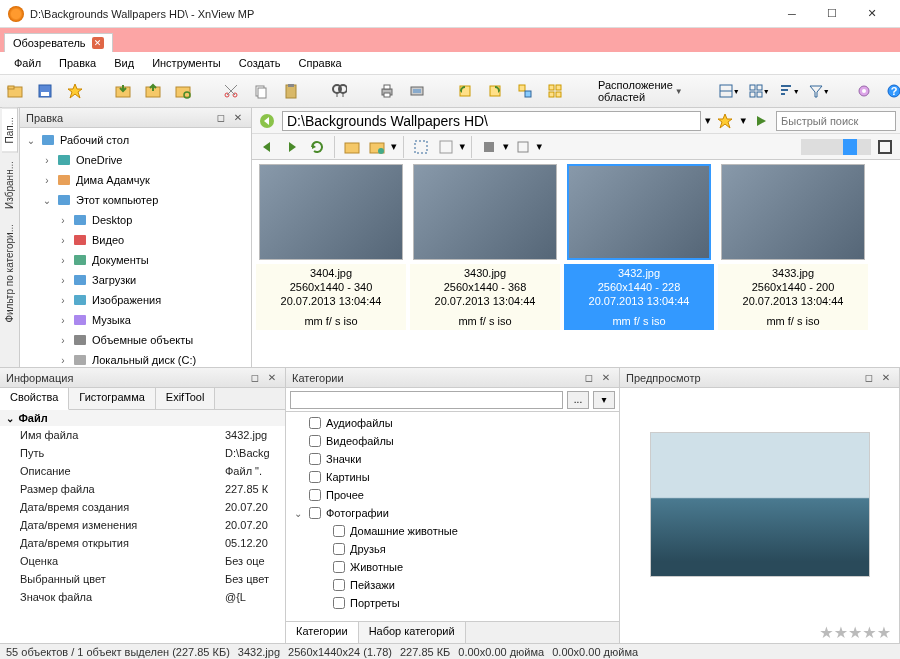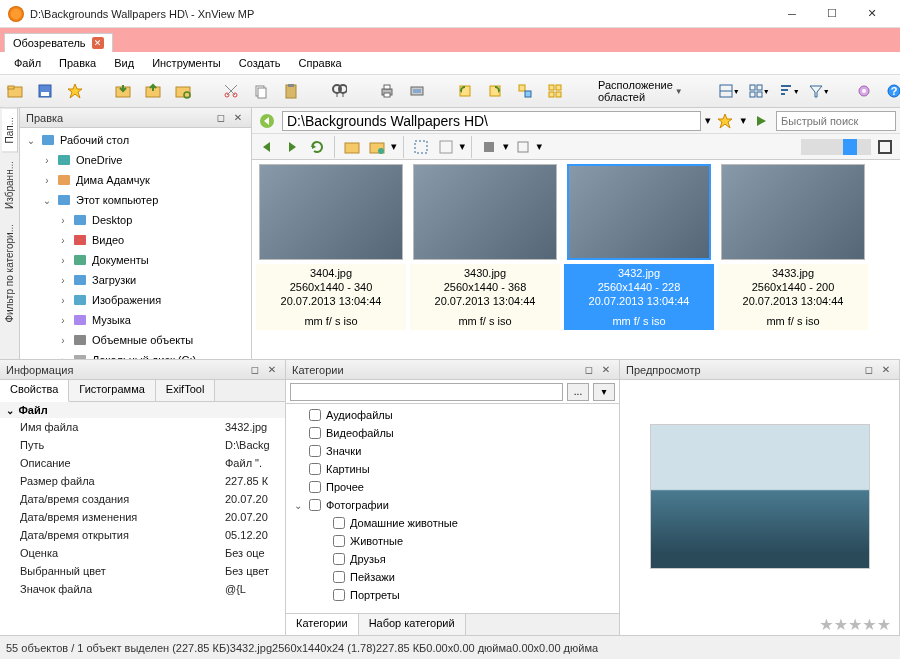--- a/index.html
+++ b/index.html
@@ -66,21 +66,21 @@
 .catbtn { height: 18px; min-width: 22px; border: 1px solid #aaa; background: #f0f0f0; display: flex; align-items: center; justify-content: center; font-size: 10px; }
 .catlist { flex: 1; overflow: auto; background: #fff; padding: 2px; }
 .catitem { display: flex; align-items: center; height: 18px; gap: 5px; padding-left: 6px; }
 .catitem .tw { width: 10px; font-size: 10px; color: #666; }
 .catitem input[type=checkbox] { width: 12px; height: 12px; }
 .catitem.child { padding-left: 30px; }
 .bottomtabs { height: 22px; display: flex; background: #f0f0f0; border-top: 1px solid #ccc; }
 .preview { flex: 1; background: #fff; display: flex; align-items: center; justify-content: center; padding: 8px; }
 .previmg { width: 220px; height: 145px; background: linear-gradient(180deg,#cfe0e8 45%,#4a7a90 46%,#2a4a5a 90%); border: 1px solid #ccc; position: relative; }
 .stars { height: 22px; display: flex; align-items: center; justify-content: flex-end; padding-right: 8px; gap: 1px; color: #bbb; font-size: 16px; }
-.statusbar { height: 24px; background: #f0f0f0; border-top: 1px solid #ccc; display: flex; align-items: center; padding: 0 6px; font-size: 10px; color: #333; gap: 0; }
+.statusbar { height: 16px; background: #f0f0f0; border-top: 1px solid #ccc; display: flex; align-items: center; padding: 0 6px; font-size: 10px; color: #333; gap: 8px; }
 .ftree-icon { width:16px; height:16px; }
 </style>
 </head>
 <body>
 
 <div class="titlebar">
   <div class="appicon"></div>
   <div class="title">D:\Backgrounds Wallpapers HD\ - XnView MP</div>
   <div class="winbtn">─</div>
   <div class="winbtn">☐</div>
@@ -633,26 +633,26 @@
     <span>Фотографии</span>
         </div>
         <div class="catitem child">
           <span class="tw"></span>
     <input type="checkbox" style="">
     <span>Домашние животные</span>
         </div>
         <div class="catitem child">
           <span class="tw"></span>
     <input type="checkbox" style="">
+    <span>Друзья</span>
+        </div>
+        <div class="catitem child">
+          <span class="tw"></span>
+    <input type="checkbox" style="">
     <span>Животные</span>
-        </div>
-        <div class="catitem child">
-          <span class="tw"></span>
-    <input type="checkbox" style="">
-    <span>Друзья</span>
         </div>
         <div class="catitem child">
           <span class="tw"></span>
     <input type="checkbox" style="">
     <span>Пейзажи</span>
         </div>
         <div class="catitem child">
           <span class="tw"></span>
     <input type="checkbox" style="">
     <span>Портреты</span>

